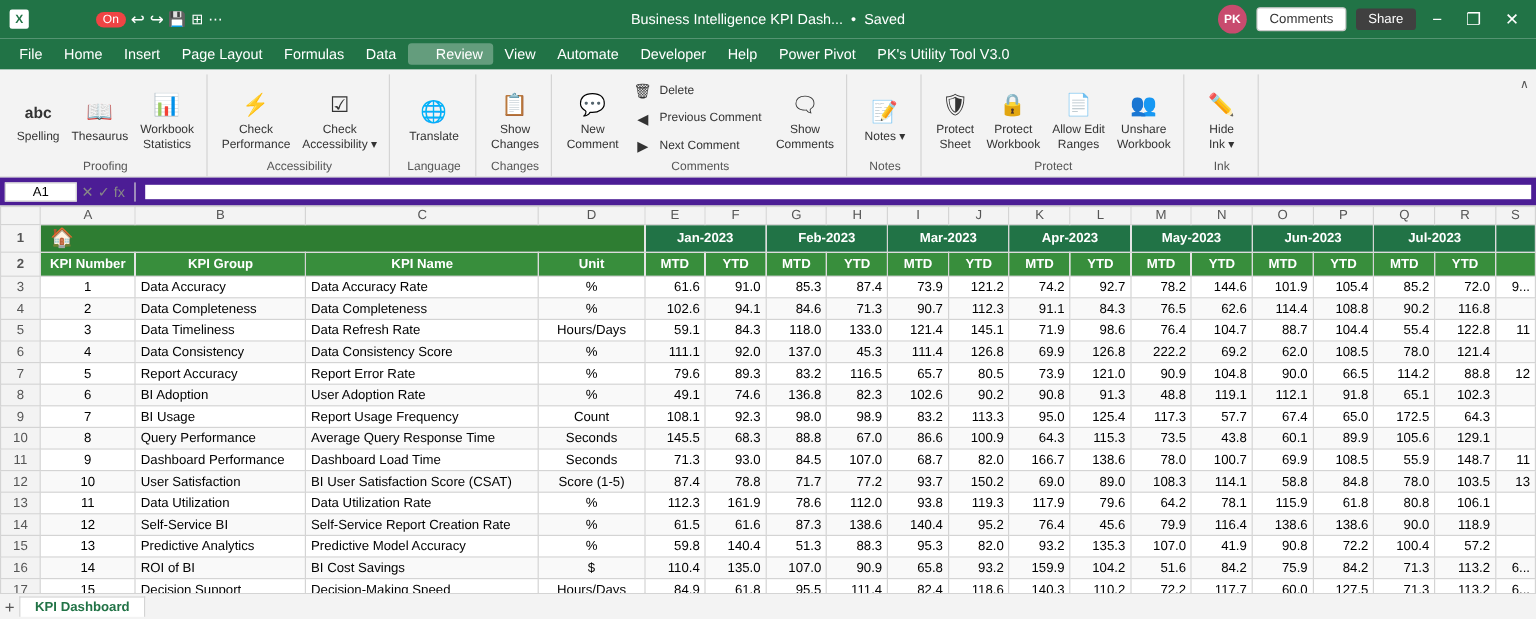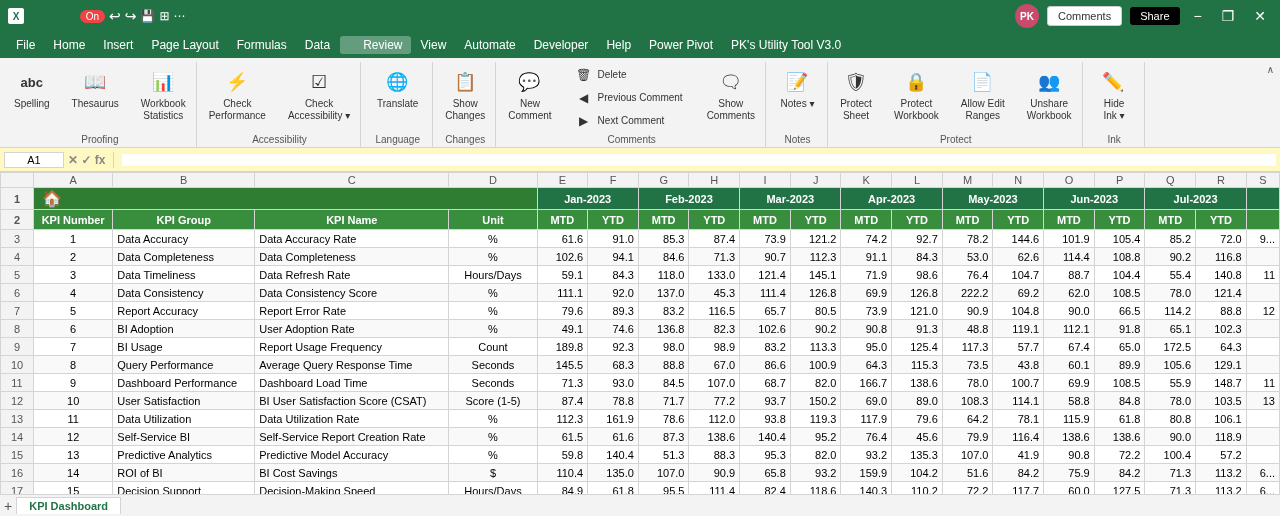--- a/index.html
+++ b/index.html
@@ -55,21 +55,21 @@
     }
     .ribbon-group {
       display: flex;
       flex-direction: column;
       align-items: center;
       border-right: 1px solid #d4d4d4;
       padding: 2px 6px 0 6px;
       min-width: 60px;
     }
     .ribbon-group:last-child { border-right: none; }
-    .ribbon-buttons { display: flex; align-items: flex-start; gap: 14px; flex: 1; }
+    .ribbon-buttons { display: flex; align-items: center; gap: 2px; flex: 1; }
     .ribbon-label {
       font-size: 10px;
       color: #555;
       text-align: right;
       margin-top: auto;
       padding-bottom: 2px;
     }
     .ribbon-btn {
       display: flex;
       flex-direction: column;
@@ -99,21 +99,21 @@
       justify-content: center;
       font-size: 18px;
     }
     .ribbon-icon.small { width: 16px; height: 16px; font-size: 12px; }
     .ribbon-btn-text { font-size: 10px; line-height: 1.2; }
     .small-btns { display: flex; flex-direction: column; gap: 1px; }
 
     
     .formula-bar {
       height: 24px;
-      background: #fef9c3;
+      background: #4c1d95;
       border-bottom: 1px solid #d4d4d4;
       display: flex;
       align-items: center;
       padding: 0 4px;
       gap: 4px;
     }
     .cell-ref {
       width: 60px;
       border: 1px solid #d4d4d4;
       font-size: 11px;
@@ -167,21 +167,21 @@
       border: 1px solid #d4d4d4;
       border-radius: 3px;
       padding: 3px 10px;
       font-size: 11px;
       cursor: pointer;
       display: flex;
       align-items: center;
       gap: 4px;
     }
     .share-btn {
-      background: #000000;
+      background: #404040;
       border: none;
       border-radius: 3px;
       padding: 3px 10px;
       font-size: 11px;
       color: white;
       cursor: pointer;
       display: flex;
       align-items: center;
       gap: 4px;
     }
@@ -204,20 +204,25 @@
   <div class="title-bar">
     <div class="title-bar-left">
       <div class="title-icon">X</div>
       <span style="font-size:11px;margin-top:43px;">AutoSave</span>
       <div class="toggle-on">On</div>
       <span style="cursor:pointer;font-size:14px;">↩</span>
       <span style="cursor:pointer;font-size:14px;">↪</span>
       <span style="cursor:pointer;font-size:12px;">💾</span>
       <span style="cursor:pointer;font-size:12px;">⊞</span>
       <span style="cursor:pointer;font-size:12px;">⋯</span>
+    </div>
+    <div class="title-bar-center">
+      <span>Business Intelligence KPI Dash...</span>
+      &nbsp;•&nbsp;
+      <span>Saved</span>
     </div>
     <div class="title-bar-right">
       <div class="profile-circle">PK</div>
       <button class="comments-btn" style="background:white;border:1px solid #ccc;border-radius:3px;color:#333;">Comments</button>
       <button class="share-btn">Share</button>
       <button class="title-btn">−</button>
       <button class="title-btn">❐</button>
       <button class="title-btn">✕</button>
     </div>
   </div>
@@ -360,21 +365,21 @@
         </button>
       </div>
       <div class="ribbon-label">Ink</div>
     </div>
 
     <div class="ribbon-expand">∧</div>
   </div>
 
   <div class="formula-bar">
     <input class="cell-ref" type="text" value="A1" style="">
-    <span style="color:#888;font-size:12px;font-weight:bold;">✕ ✓ fx</span>
+    <span style="color:#888;font-size:12px;">✕ ✓ fx</span>
     <div style="width:1px;height:16px;background:#d4d4d4;margin:0 4px;"></div>
     <input class="formula-input" type="text" value="" style="">
   </div>
 
   <div style="flex:1;overflow:hidden;display:flex;flex-direction:column;">
     <div style="overflow:auto;flex:1;">
       <table class="sheet">
         <colgroup>
           <col style="width:30px">
           <col style="width:60px">
@@ -492,21 +497,21 @@
             <td class="data-cell">Data Completeness</td>
             <td class="data-cell center-cell">%</td>
             <td class="data-cell num-cell">102.6</td>
               <td class="data-cell num-cell">94.1</td>
             <td class="data-cell num-cell">84.6</td>
               <td class="data-cell num-cell">71.3</td>
             <td class="data-cell num-cell">90.7</td>
               <td class="data-cell num-cell">112.3</td>
             <td class="data-cell num-cell">91.1</td>
               <td class="data-cell num-cell">84.3</td>
-            <td class="data-cell num-cell">53.0</td>
+            <td class="data-cell num-cell">76.5</td>
               <td class="data-cell num-cell">62.6</td>
             <td class="data-cell num-cell">114.4</td>
               <td class="data-cell num-cell">108.8</td>
             <td class="data-cell num-cell">90.2</td>
               <td class="data-cell num-cell">116.8</td>
             <td class="data-cell num-cell"></td>
           </tr>
           <tr class="data-row">
             <td class="row-num">5</td>
             <td class="data-cell center-cell">3</td>
@@ -519,21 +524,21 @@
               <td class="data-cell num-cell">133.0</td>
             <td class="data-cell num-cell">121.4</td>
               <td class="data-cell num-cell">145.1</td>
             <td class="data-cell num-cell">71.9</td>
               <td class="data-cell num-cell">98.6</td>
             <td class="data-cell num-cell">76.4</td>
               <td class="data-cell num-cell">104.7</td>
             <td class="data-cell num-cell">88.7</td>
               <td class="data-cell num-cell">104.4</td>
             <td class="data-cell num-cell">55.4</td>
-              <td class="data-cell num-cell">140.8</td>
+              <td class="data-cell num-cell">122.8</td>
             <td class="data-cell num-cell">11</td>
           </tr>
           <tr class="data-row">
             <td class="row-num">6</td>
             <td class="data-cell center-cell">4</td>
             <td class="data-cell">Data Consistency</td>
             <td class="data-cell">Data Consistency Score</td>
             <td class="data-cell center-cell">%</td>
             <td class="data-cell num-cell">111.1</td>
               <td class="data-cell num-cell">92.0</td>
@@ -594,21 +599,21 @@
             <td class="data-cell num-cell">65.1</td>
               <td class="data-cell num-cell">102.3</td>
             <td class="data-cell num-cell"></td>
           </tr>
           <tr class="data-row">
             <td class="row-num">9</td>
             <td class="data-cell center-cell">7</td>
             <td class="data-cell">BI Usage</td>
             <td class="data-cell">Report Usage Frequency</td>
             <td class="data-cell center-cell">Count</td>
-            <td class="data-cell num-cell">189.8</td>
+            <td class="data-cell num-cell">108.1</td>
               <td class="data-cell num-cell">92.3</td>
             <td class="data-cell num-cell">98.0</td>
               <td class="data-cell num-cell">98.9</td>
             <td class="data-cell num-cell">83.2</td>
               <td class="data-cell num-cell">113.3</td>
             <td class="data-cell num-cell">95.0</td>
               <td class="data-cell num-cell">125.4</td>
             <td class="data-cell num-cell">117.3</td>
               <td class="data-cell num-cell">57.7</td>
             <td class="data-cell num-cell">67.4</td>

